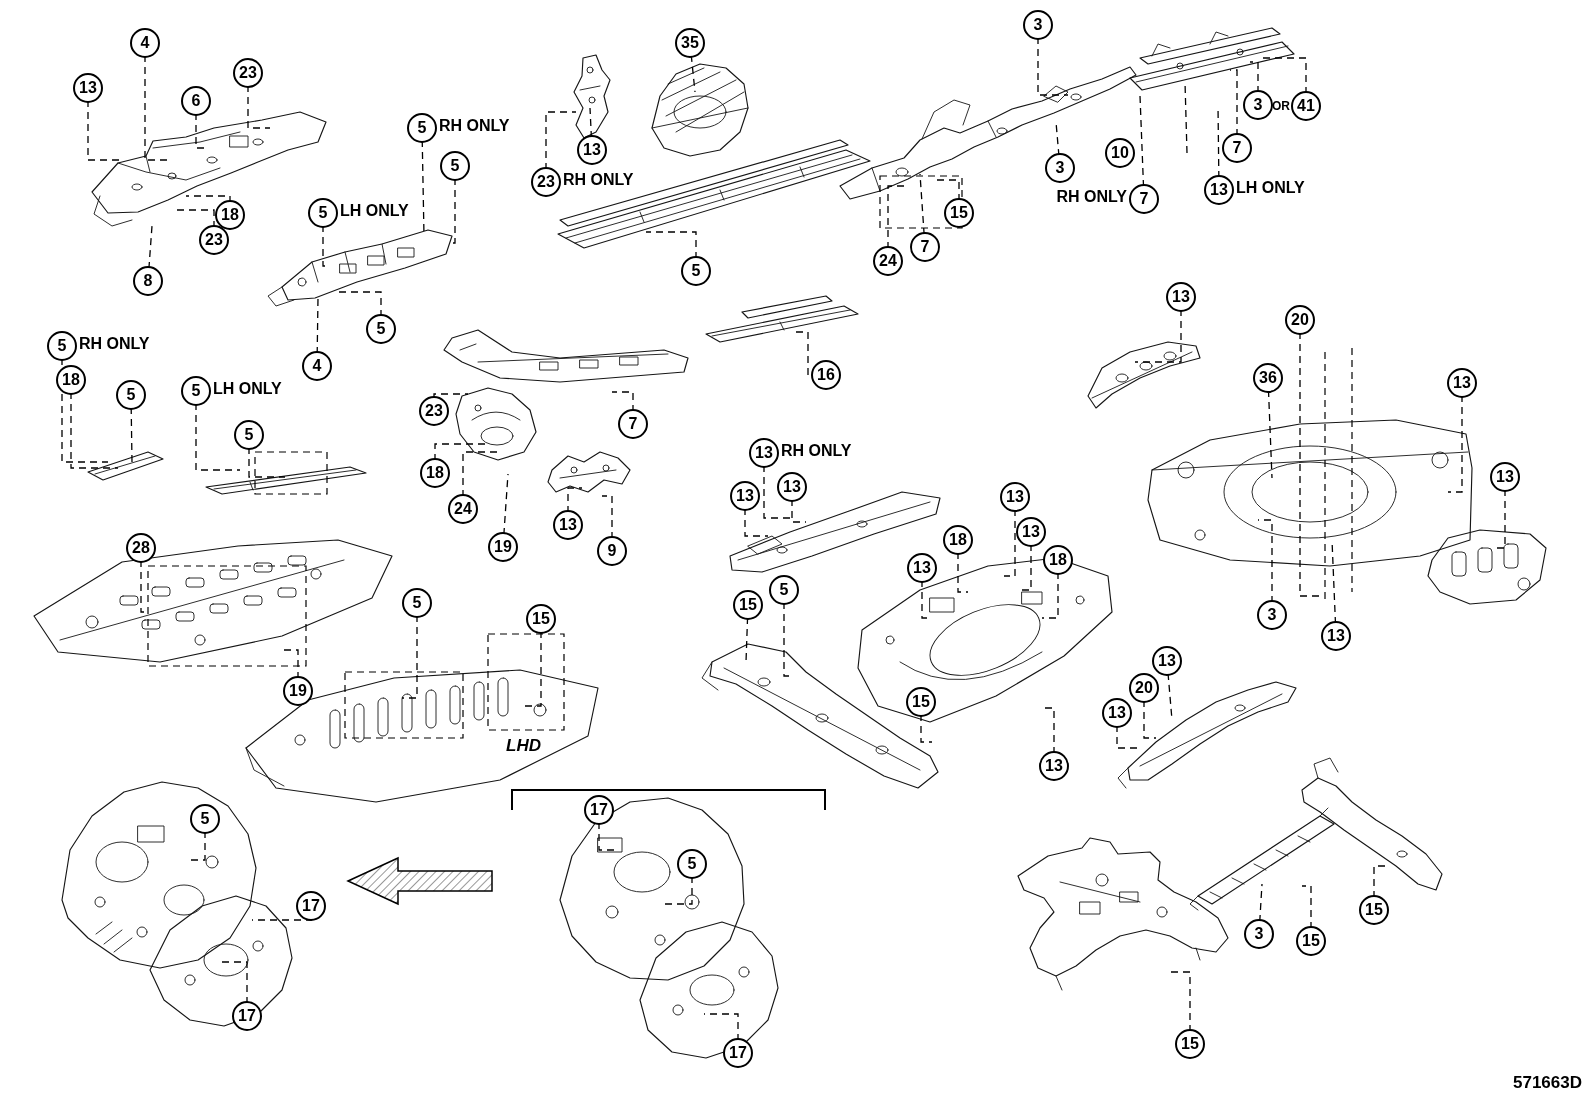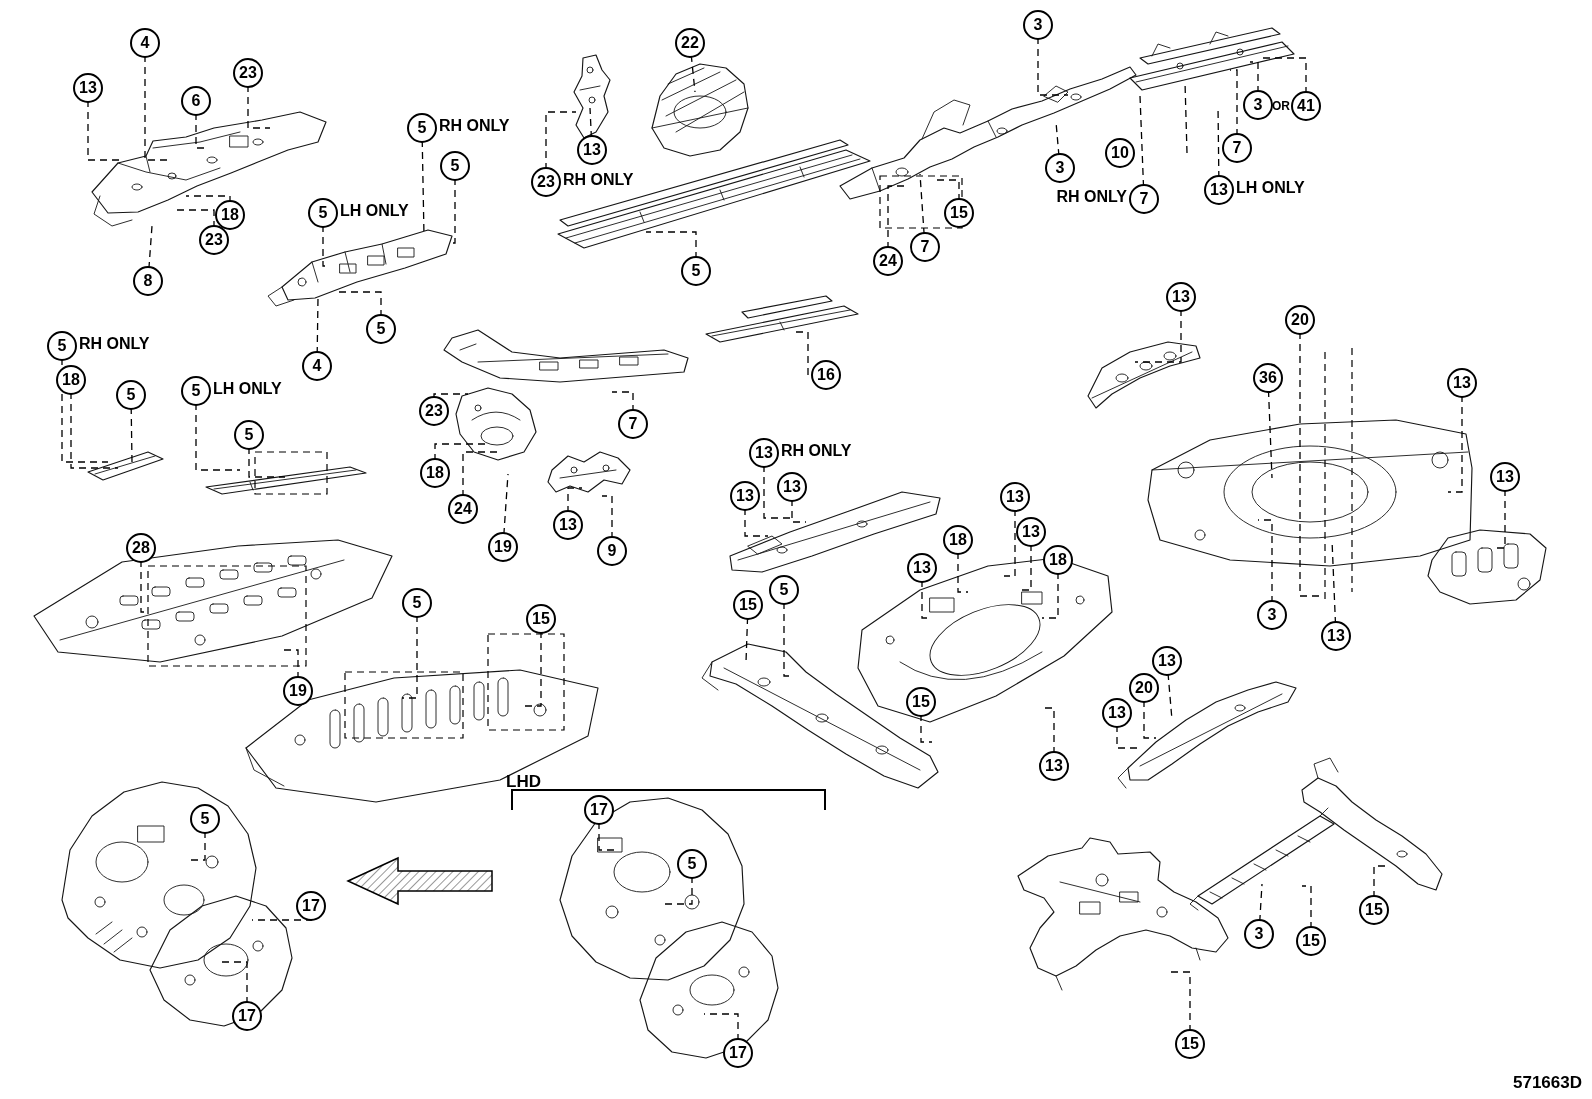--- a/index.html
+++ b/index.html
@@ -16,21 +16,21 @@
   .solid { stroke:#000; fill:none; stroke-width:2; }
   .callout {
     position:absolute; width:30px; height:30px; border:2.2px solid #000; border-radius:50%;
     background:#fff; display:flex; align-items:center; justify-content:center;
     font-weight:bold; font-size:16px; line-height:1; z-index:3;
   }
   .callout-label {
     position:absolute; font-weight:bold; font-size:16px; white-space:nowrap; z-index:3;
   }
   .floating-label { position:absolute; font-weight:bold; font-size:12px; z-index:3; }
-  .lhd-label { position:absolute; left:506px; top:772px; font-weight:bold; font-size:17px; z-index:3; }
+  .lhd-label { position:absolute; left:506px; top:736px; font-weight:bold; font-size:17px; z-index:3;font-style:italic; }
   .id-label { position:absolute; right:10px; bottom:6px; font-weight:bold; font-size:17px; z-index:3; }
 </style>
 </head>
 <body>
 
 <div id="stage">
 
   <svg class="base" width="1592" height="1099" viewBox="0 0 1592 1099">
     <defs>
       <pattern id="hatch" width="6" height="6" patternUnits="userSpaceOnUse" patternTransform="rotate(45)">
@@ -385,21 +385,21 @@
     <g>
       <path d="M348,881 L398,858 L398,871 L492,871 L492,891 L398,891 L398,904 Z" fill="url(#hatch)" stroke="#000" stroke-width="1.5"></path>
     </g>
   </svg>
 
   <div id="callout-layer">
       <div class="callout" style="left: 130px; top: 28px;">4</div>
       <div class="callout" style="left: 73px; top: 73px;">13</div>
       <div class="callout" style="left: 233px; top: 58px;">23</div>
       <div class="callout" style="left: 181px; top: 86px;">6</div>
-      <div class="callout" style="left: 675px; top: 28px;">22</div>
+      <div class="callout" style="left: 675px; top: 28px;">35</div>
       <div class="callout" style="left: 1023px; top: 10px;">3</div>
       <div class="callout" style="left: 407px; top: 113px;">5</div>
       <div class="callout-label" style="top: 117px; left: 439px;">RH ONLY</div>
       <div class="callout" style="left: 440px; top: 151px;">5</div>
       <div class="callout" style="left: 577px; top: 135px;">13</div>
       <div class="callout" style="left: 531px; top: 167px;">23</div>
       <div class="callout-label" style="top: 171px; left: 563px;">RH ONLY</div>
       <div class="callout" style="left: 1243px; top: 90px;">3</div>
       <div class="callout" style="left: 1291px; top: 91px;">41</div>
       <div class="callout" style="left: 1045px; top: 153px;">3</div>

